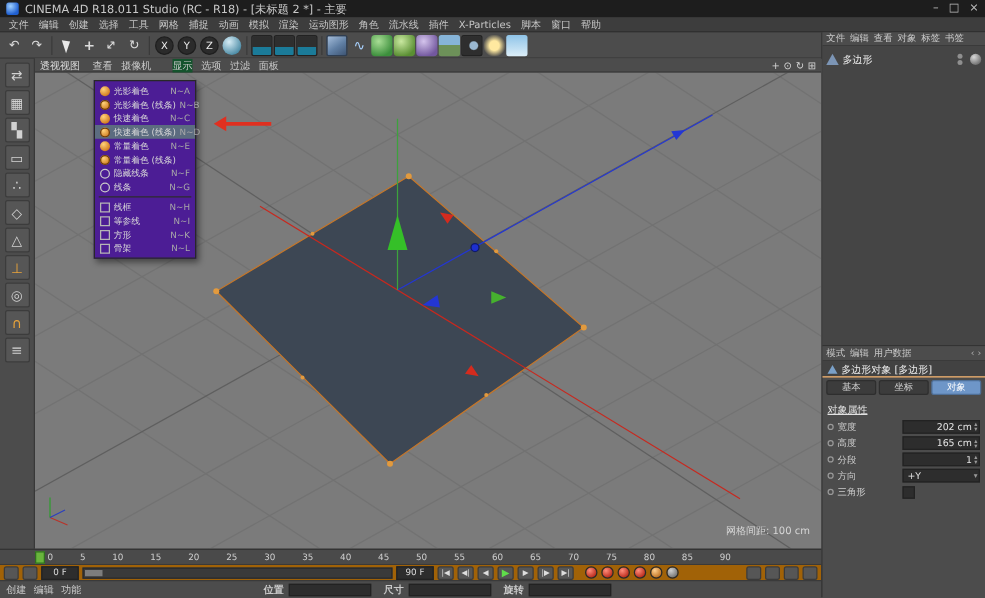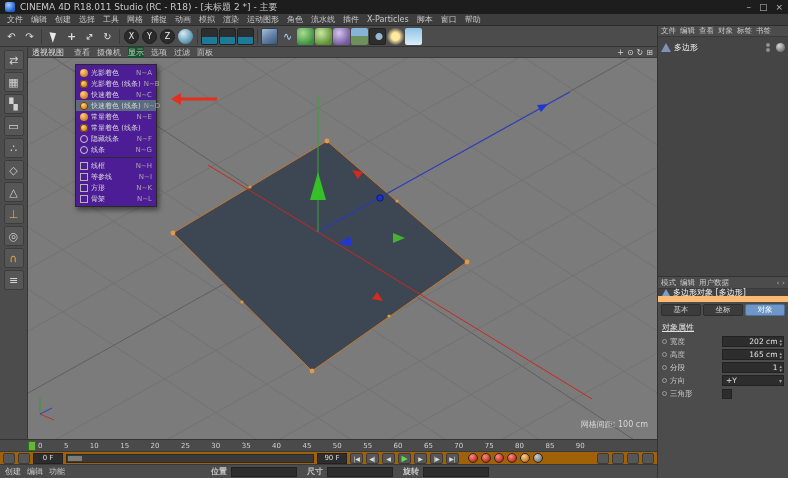--- a/index.html
+++ b/index.html
@@ -58,21 +58,21 @@
               justify-content:center; font-size:11px; color:#d2d2d2; background:#565656;
               border:1px solid #3c3c3c; }
   .pal-orange { color:#e8a33b; }
 
   
   .viewport { position:relative; flex:1; background:#7b7b7b; overflow:hidden; }
   .vp-menubar { position:absolute; top:0; left:0; right:0; height:11px; background:#4c4c4c;
                 border-bottom:1px solid #3b3b3b; display:flex; align-items:center; gap:7px;
                 padding:0 4px; font-size:8px; color:#c9c9c9; z-index:3; }
   .vp-label { color:#dddddd; margin-right:3px; }
-  .vp-menu.open { background:#14532d; }
+  .vp-menu.open { background:#14532d;margin-left:10px; }
   .vp-view-icons { margin-left:auto; display:flex; gap:3px; font-size:8px; color:#d5d5d5; }
   .vp-canvas { position:absolute; left:0; top:11px; }
   .grid-spacing { position:absolute; right:9px; bottom:9px; font-size:8px; color:#d6d6d6; z-index:2; }
 
   
   .vp-dropdown { position:absolute; left:47px; top:17px; width:82px; background:#4c1d95;
                  border:1px solid #282828; box-shadow:2px 3px 5px rgba(0,0,0,.45);
                  padding:2px 0; z-index:5; }
   .dd-item { height:11px; display:flex; align-items:center; gap:3px; padding:0 4px;
              font-size:7px; color:#d8d8d8; }
@@ -96,21 +96,21 @@
   .om-tree { height:240px; background:#454545; border-bottom:1px solid #333; padding:4px 3px; }
   .om-item { display:flex; align-items:center; gap:3px; font-size:8px; color:#ececec; height:12px; }
   .om-tri { width:0; height:0; border-left:5px solid transparent; border-right:5px solid transparent;
             border-bottom:9px solid #7c95b5; }
   .om-dots { margin-left:auto; display:flex; flex-direction:column; gap:1px; }
   .om-dots i { width:4px; height:4px; border-radius:50%; background:#8f8f8f; }
   .om-tag { width:9px; height:9px; border-radius:50%; margin-left:3px;
             background:radial-gradient(circle at 35% 30%, #d8d8d8, #6f6f6f 75%); }
   .am-menubar { height:12px; }
   .am-nav { margin-left:auto; color:#aaa; }
-  .am-title { height:13px; background:#424242; border-bottom:6px solid #fdba74; display:flex;
+  .am-title { height:13px; background:#424242; border-bottom:1px solid #fdba74; display:flex;
               align-items:center; gap:3px; padding:0 4px; font-size:8px; color:#efefef; }
   .am-tri { width:0; height:0; border-left:4px solid transparent; border-right:4px solid transparent;
             border-bottom:7px solid #7aa0c8; }
   .am-tabs { display:flex; gap:2px; padding:2px 3px; }
   .am-tab { flex:1; height:12px; background:#3c3c3c; border:1px solid #2e2e2e; border-radius:2px;
             display:flex; align-items:center; justify-content:center; font-size:7.5px; color:#cfcfcf; }
   .am-tab.active { background:#6e96c8; color:#ffffff; border-color:#4f6f96; }
   .am-section { padding:4px 4px 2px 4px; font-size:8px; color:#e2e2e2;text-decoration:underline; }
   .am-row { display:flex; align-items:center; gap:3px; padding:1px 4px; height:13px; font-size:7.5px;justify-content:space-between; }
   .am-dot { width:5px; height:5px; border:1px solid #999; border-radius:50%; flex:0 0 auto; }

